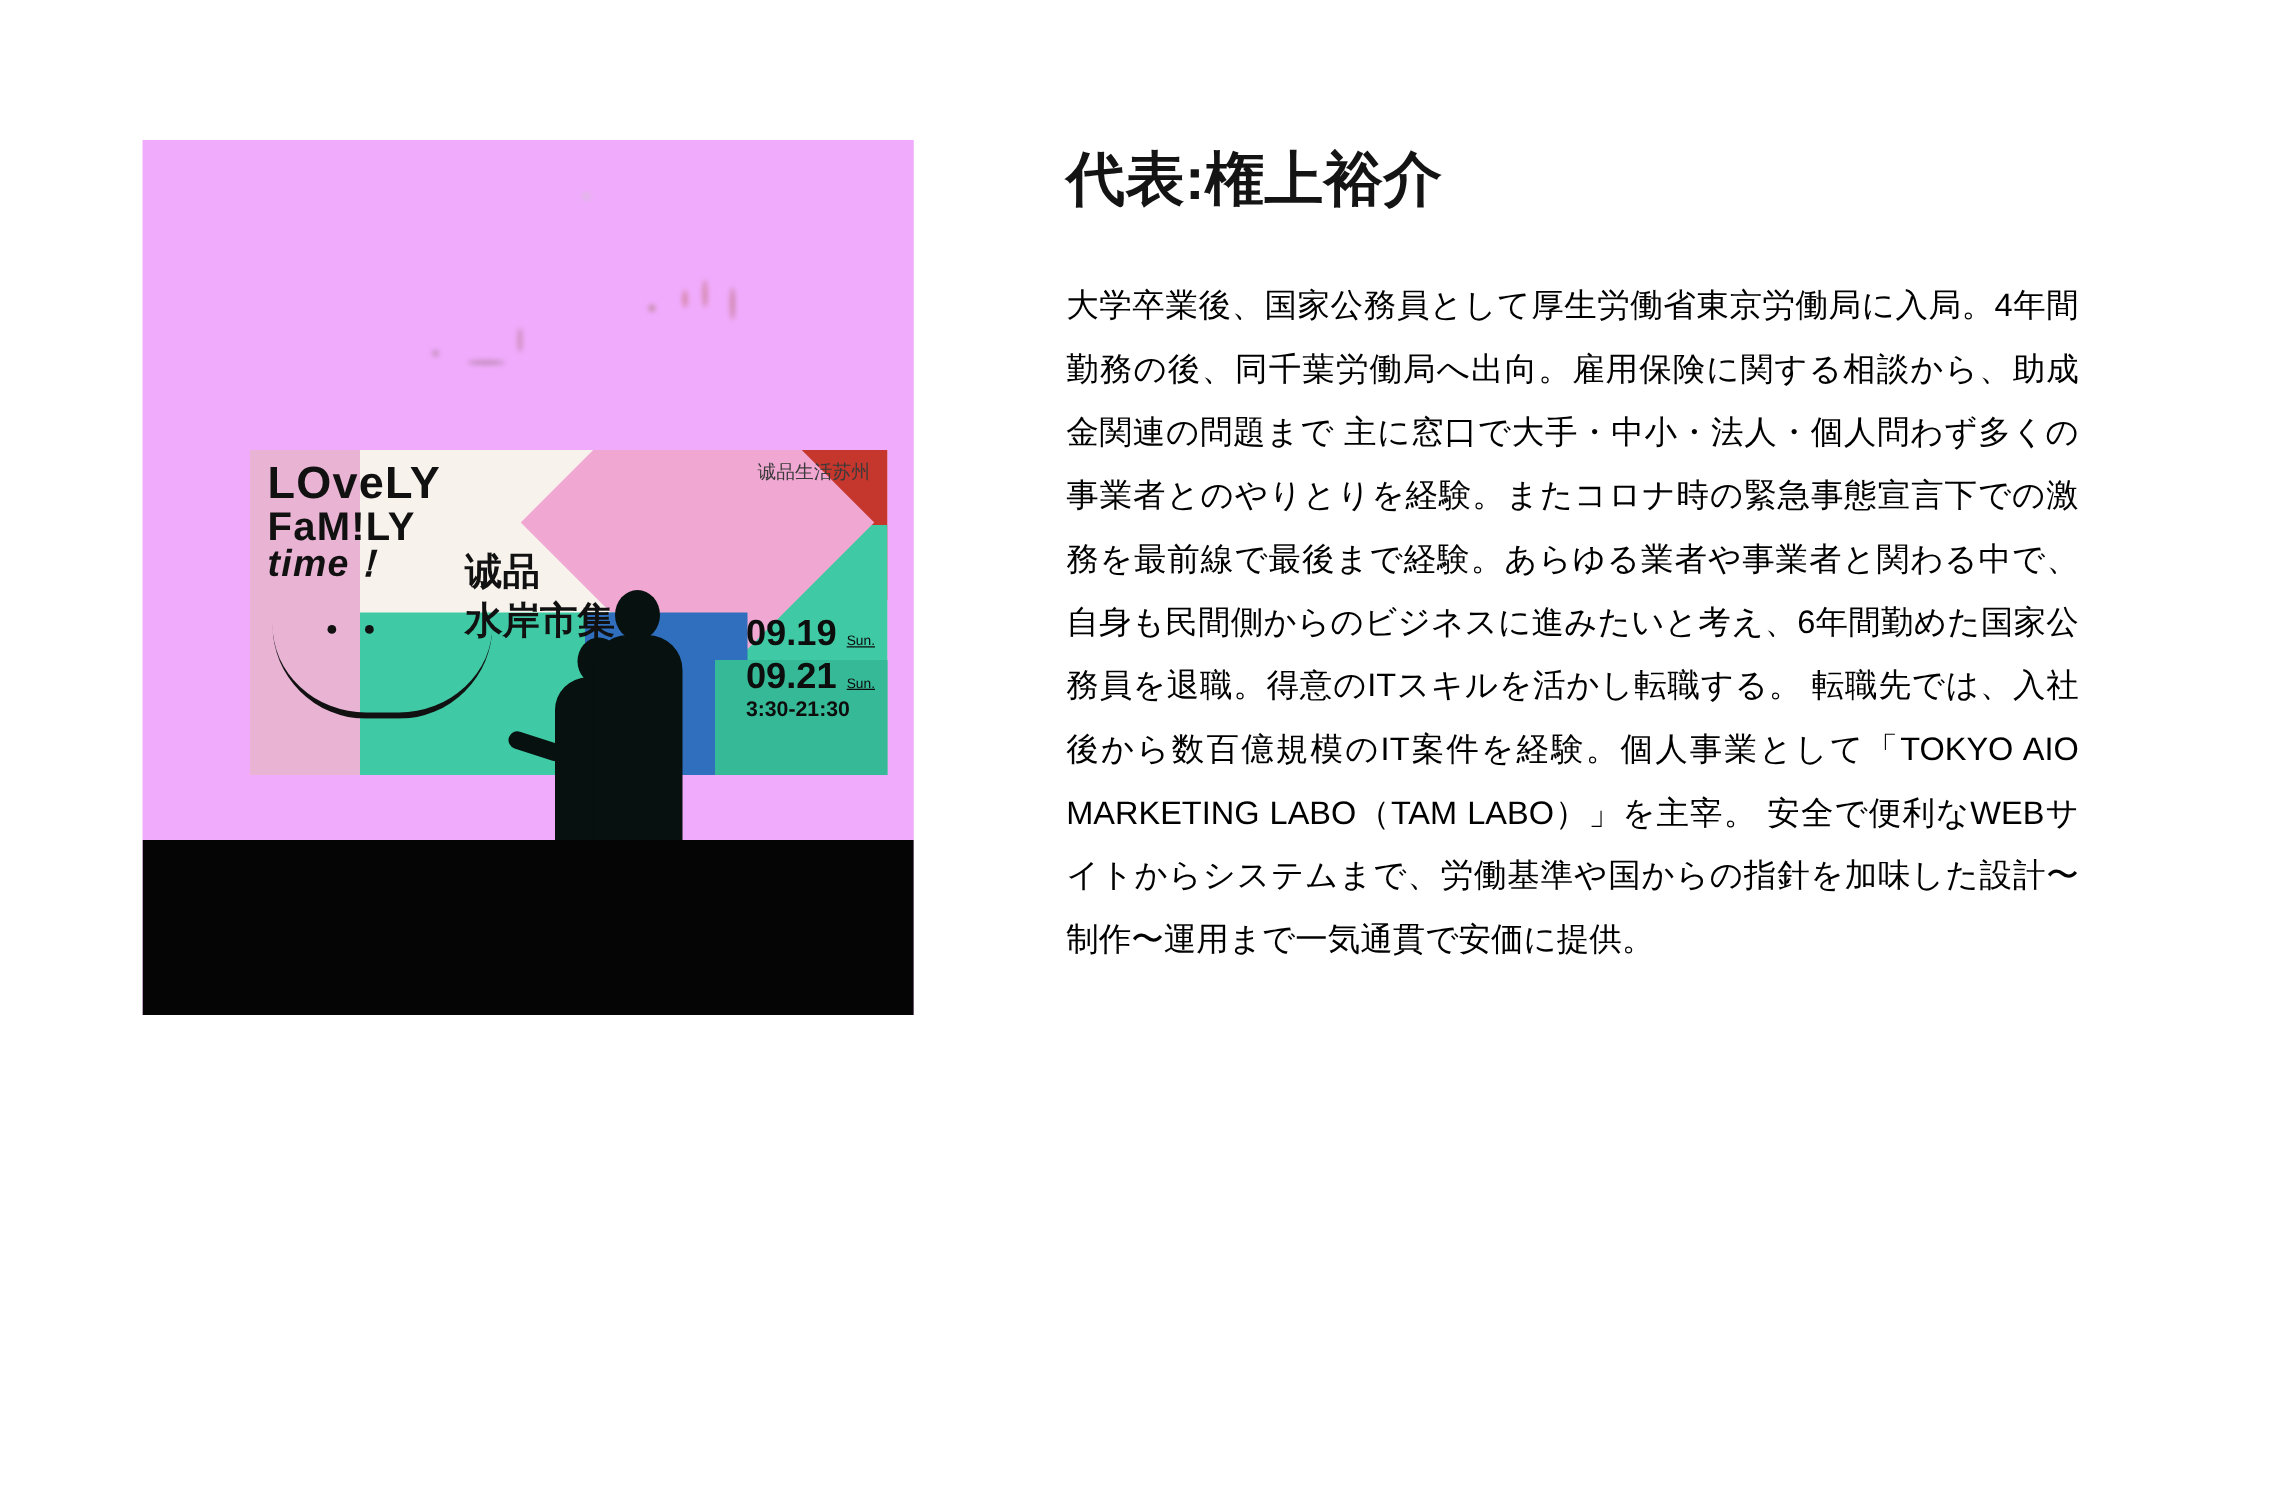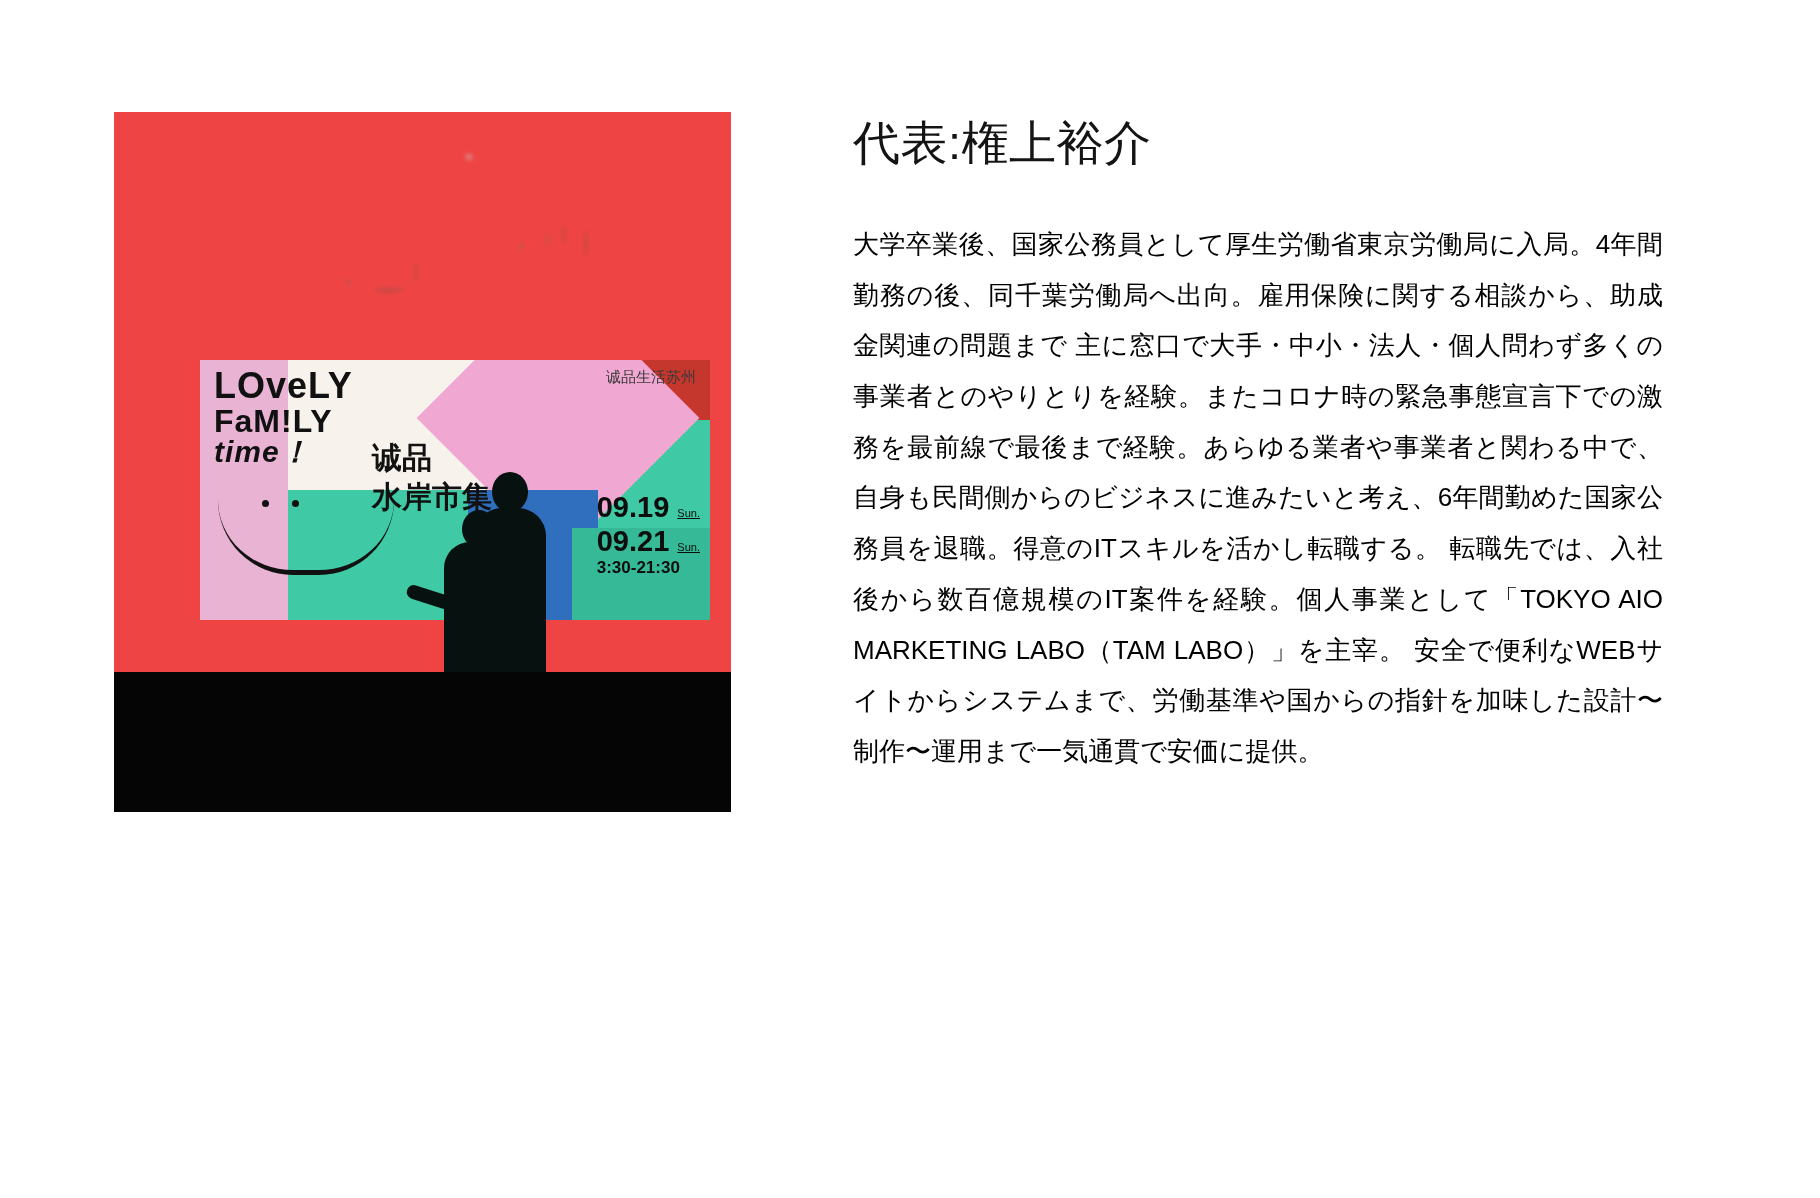--- a/index.html
+++ b/index.html
@@ -27,21 +27,21 @@
   .photo-col {
     width: 845px;
     flex: 0 0 845px;
     display: flex;
     justify-content: center;
   }
 
   .photo-frame {
     width: 617px;
     height: 700px;
-    background: #ef4444;
+    background: #f0abfc;
     position: relative;
     overflow: hidden;
   }
 
   
   .light {
     position: absolute;
     border-radius: 50%;
     filter: blur(2px);
     opacity: .55;
@@ -160,21 +160,21 @@
   }
 
   
   .text-col {
     flex: 1 1 auto;
     padding-right: 100px;
     padding-left: 8px;
   }
   .name-heading {
     font-size: 47px;
-    font-weight: normal;
+    font-weight: bold;
     margin: 0 0 44px 0;
     letter-spacing: .5px;
     color: #141414;
   }
   .subtitle {
     font-size: 36px;
     line-height: 1.48;
     margin: 0 0 40px 0;
     color: #1b1b1b;
     max-width: 790px;

